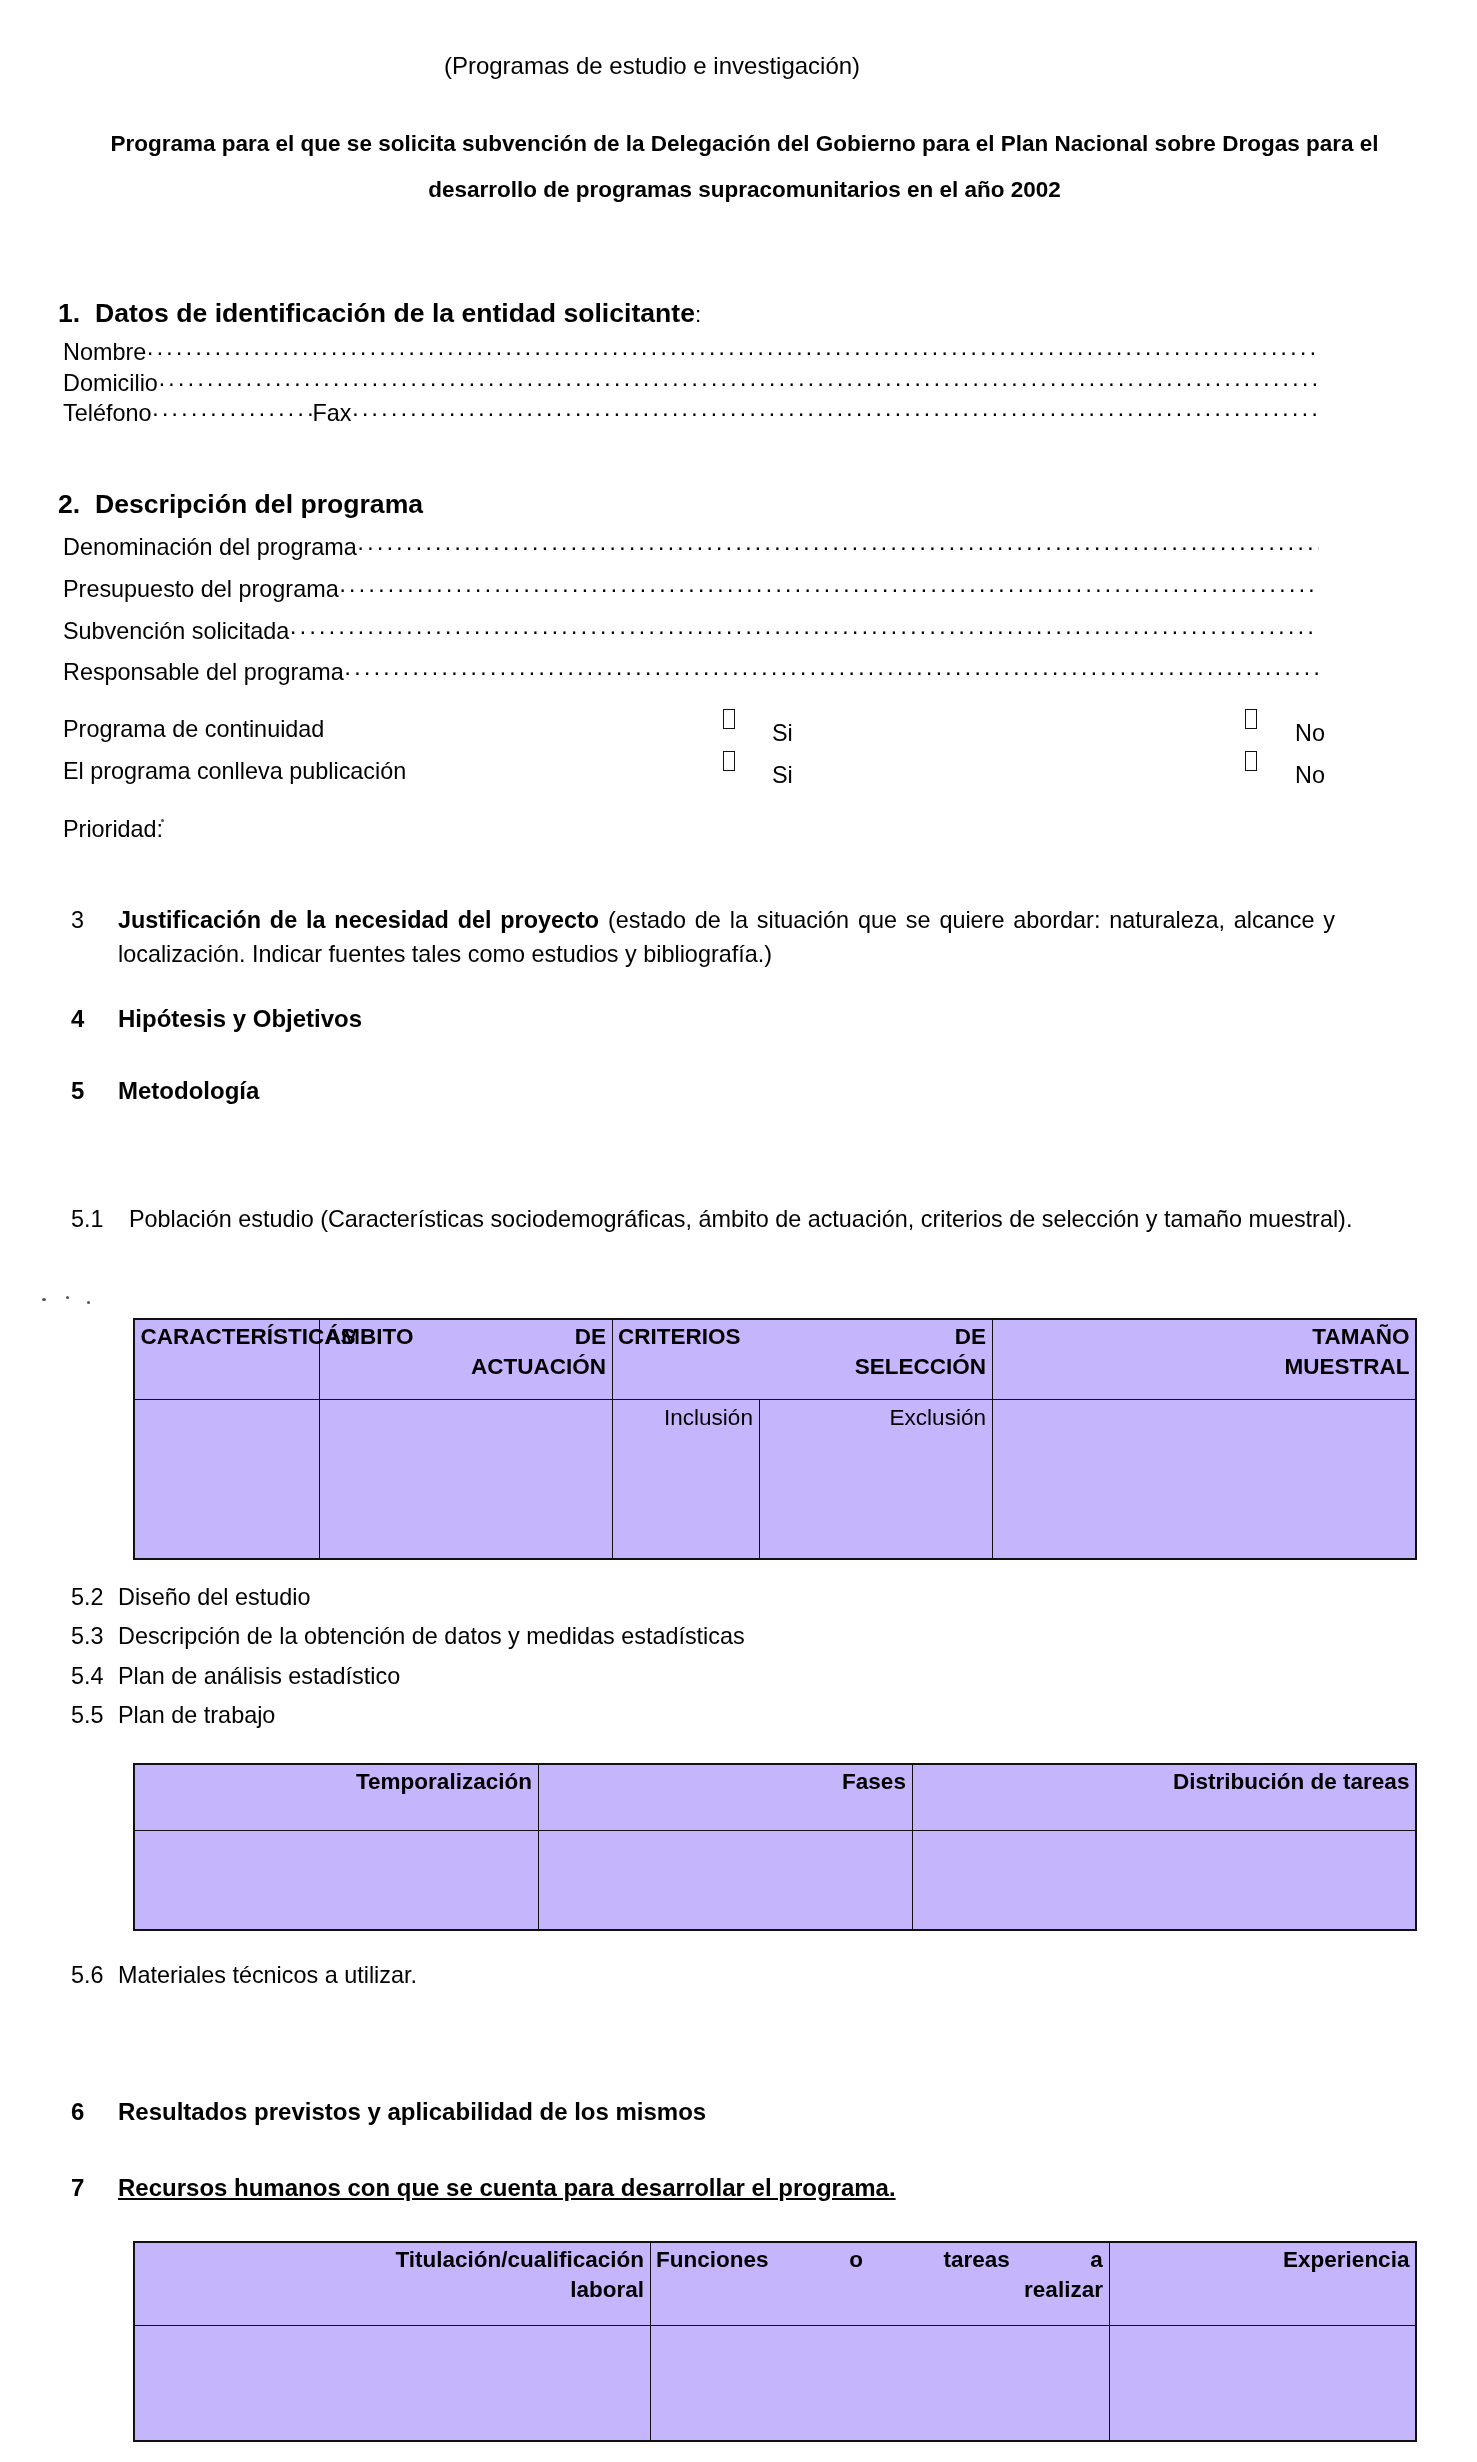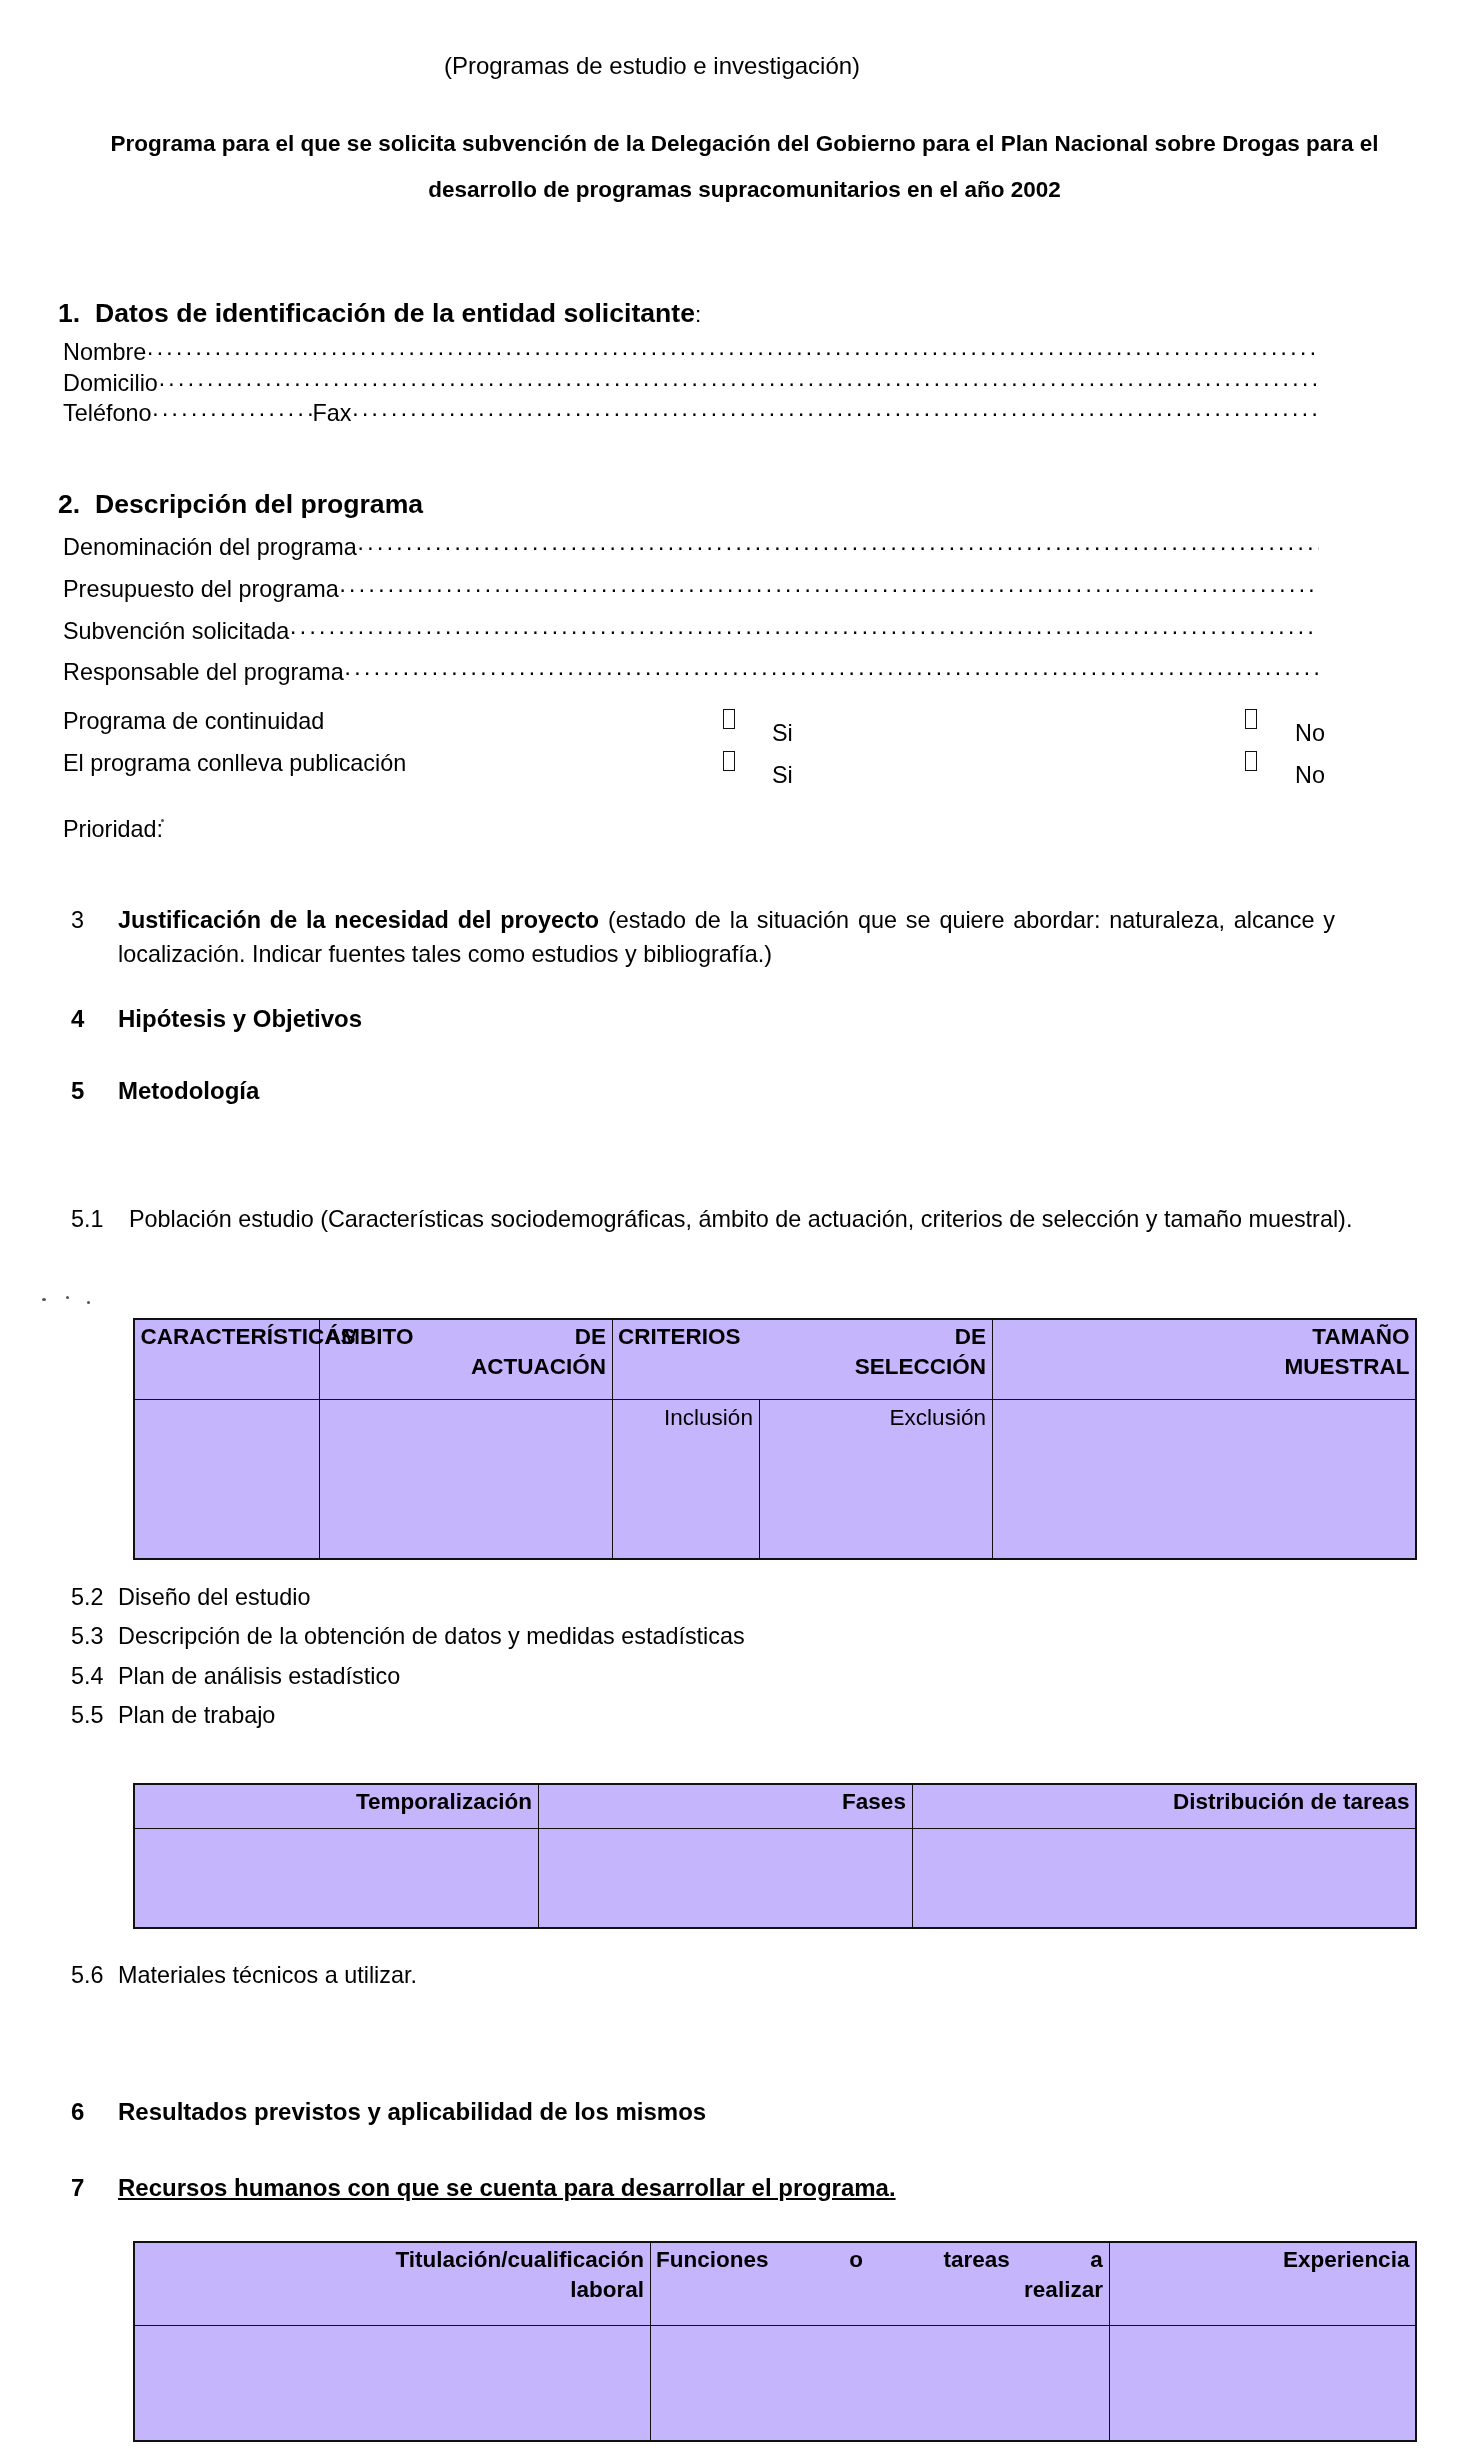--- a/index.html
+++ b/index.html
@@ -83,21 +83,21 @@
   
   .cbrow {
     position: absolute;
     font-size: 23.4px;
     white-space: nowrap;
     height: 32px;
   }
   .cbrow .cbl {
     position: absolute;
     left: 0;
-    top: 4px;
+    top: 12px;
   }
   .cb {
     position: absolute;
     width: 12px;
     height: 20px;
     border: 1.6px solid #111;
     box-sizing: border-box;
     background: #fff;
     top: 4.8px;
   }
@@ -315,21 +315,21 @@
   <div class="sub-item" style="left:71px; top:1623px;">
     <span class="n">5.3</span><span>Descripción de la obtención de datos y medidas estadísticas</span>
   </div>
   <div class="sub-item" style="left:71px; top:1663px;">
     <span class="n">5.4</span><span>Plan de análisis estadístico</span>
   </div>
   <div class="sub-item" style="left:71px; top:1702px;">
     <span class="n">5.5</span><span>Plan de trabajo</span>
   </div>
 
-  <div class="tbl-wrap" style="left:133px; top:1763px; width:1284px; height:146px;margin-top:20px;">
+  <div class="tbl-wrap" style="left:133px; top:1763px; width:1284px; height:168px;">
     <table>
       <colgroup>
         <col style="width:403px;">
         <col style="width:374px;">
         <col style="width:auto;">
       </colgroup>
       <tbody>
         <tr>
           <td class="nb-l nb-t">Temporalización</td>
           <td class="nb-t">Fases</td>

